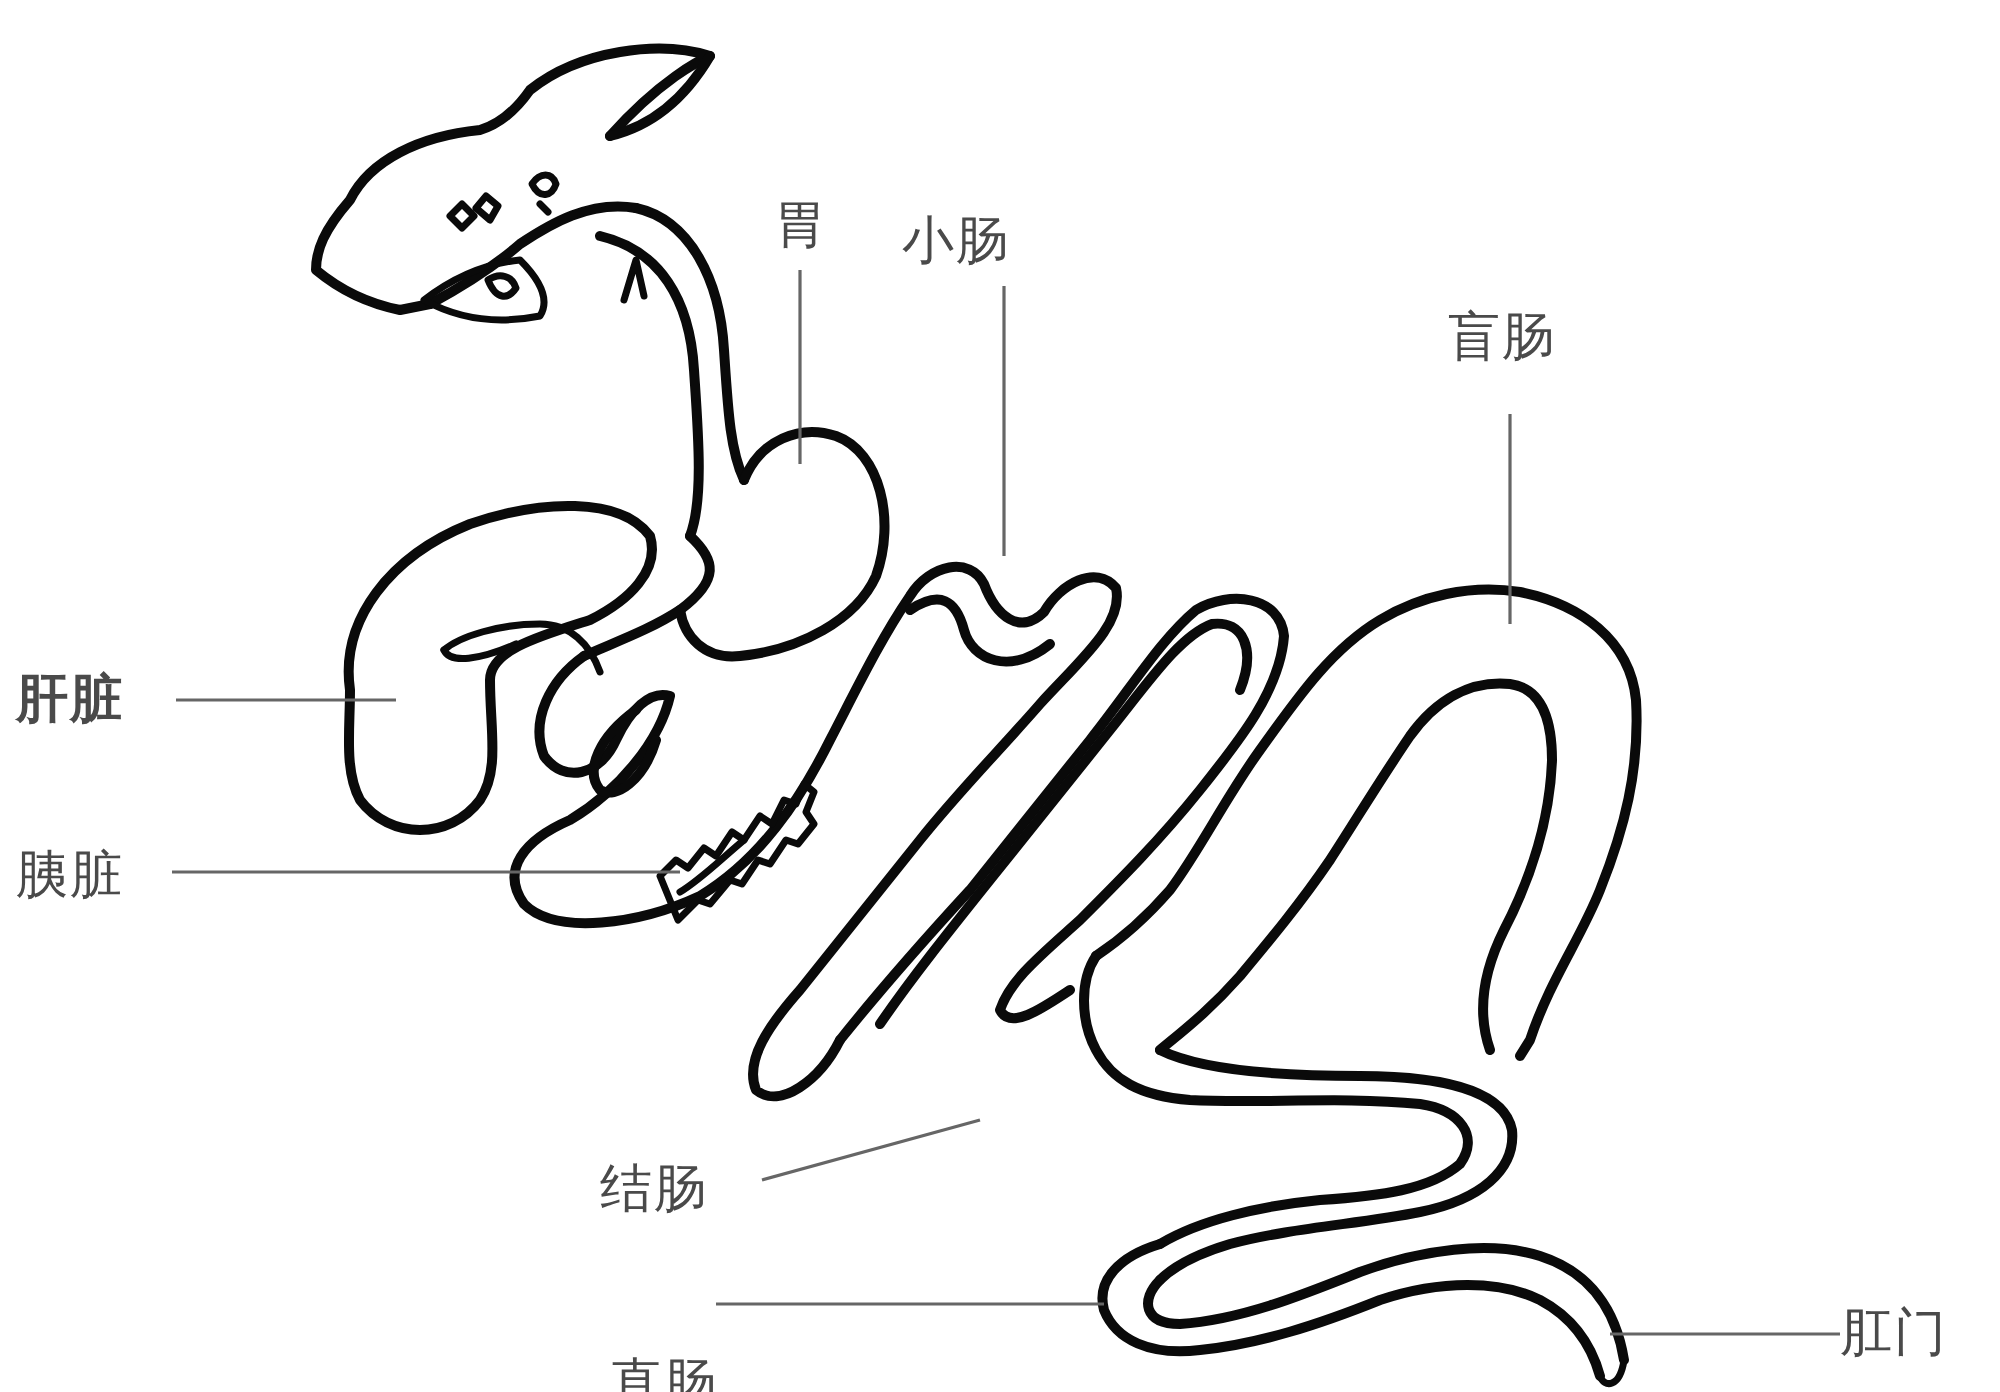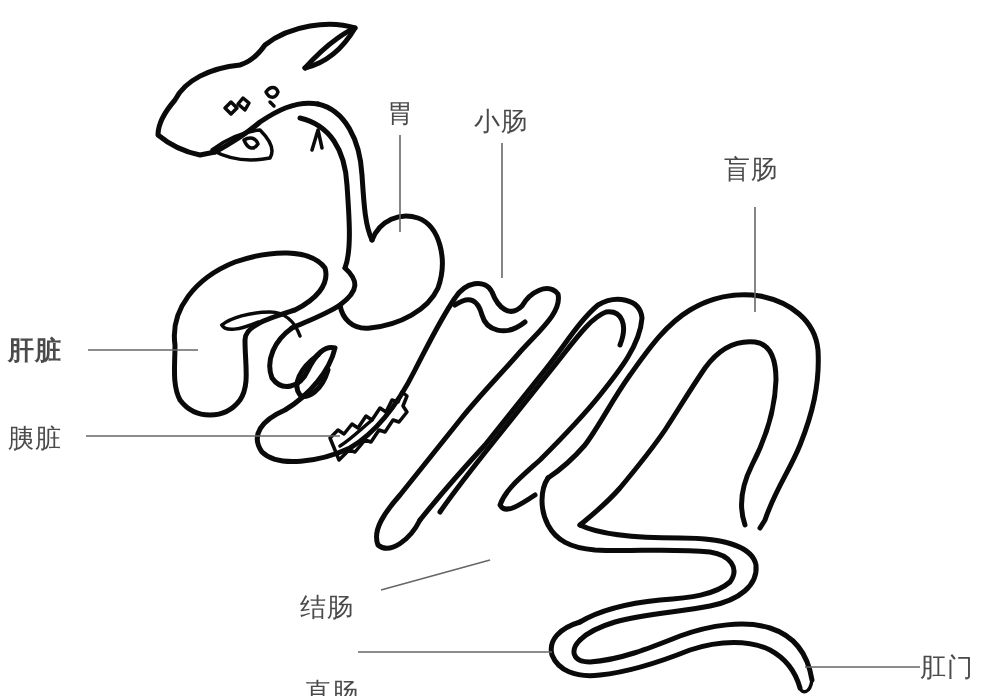--- a/index.html
+++ b/index.html
@@ -75,19 +75,19 @@
   <line class="leader" x1="502" y1="143" x2="502" y2="278"></line>
   <line class="leader" x1="755" y1="207" x2="755" y2="312"></line>
   <line class="leader" x1="88" y1="350" x2="198" y2="350"></line>
   <line class="leader" x1="86" y1="436" x2="340" y2="436"></line>
   <line class="leader" x1="381" y1="590" x2="490" y2="560"></line>
   <line class="leader" x1="358" y1="652" x2="552" y2="652"></line>
   <line class="leader" x1="805" y1="667" x2="920" y2="667"></line>
 </svg>
 
 <div class="label" style="left:387px; top:100px;">胃</div>
-<div class="label" style="left:474px; top:108px;">小肠</div>
+<div class="label" style="left:451px; top:108px;">小肠</div>
 <div class="label" style="left:724px; top:156px;">盲肠</div>
 <div class="label" style="left:8px; top:337px;font-weight:bold;">肝脏</div>
 <div class="label" style="left:8px; top:425px;">胰脏</div>
-<div class="label" style="left:300px; top:594px;">结肠</div>
+<div class="label" style="left:300px; top:582px;">结肠</div>
 <div class="label" style="left:305px; top:640px;margin-top:39px;">直肠</div>
 <div class="label" style="left:920px; top:654px;">肛门</div>
 
 </body></html>

